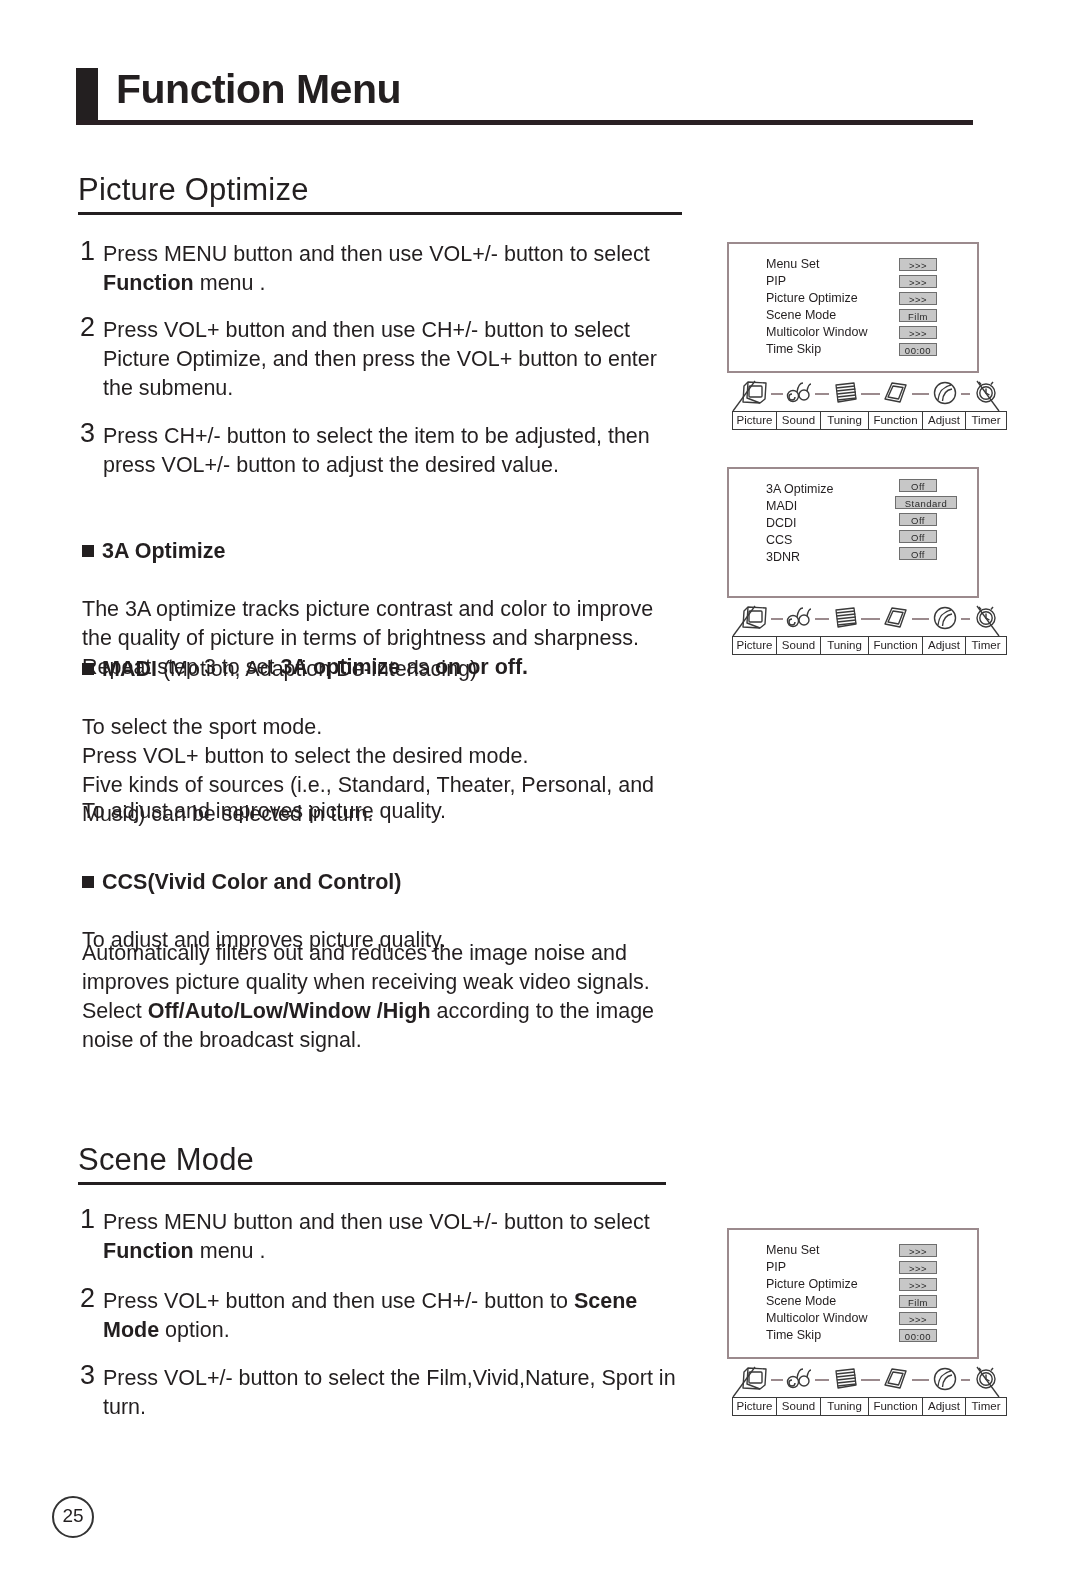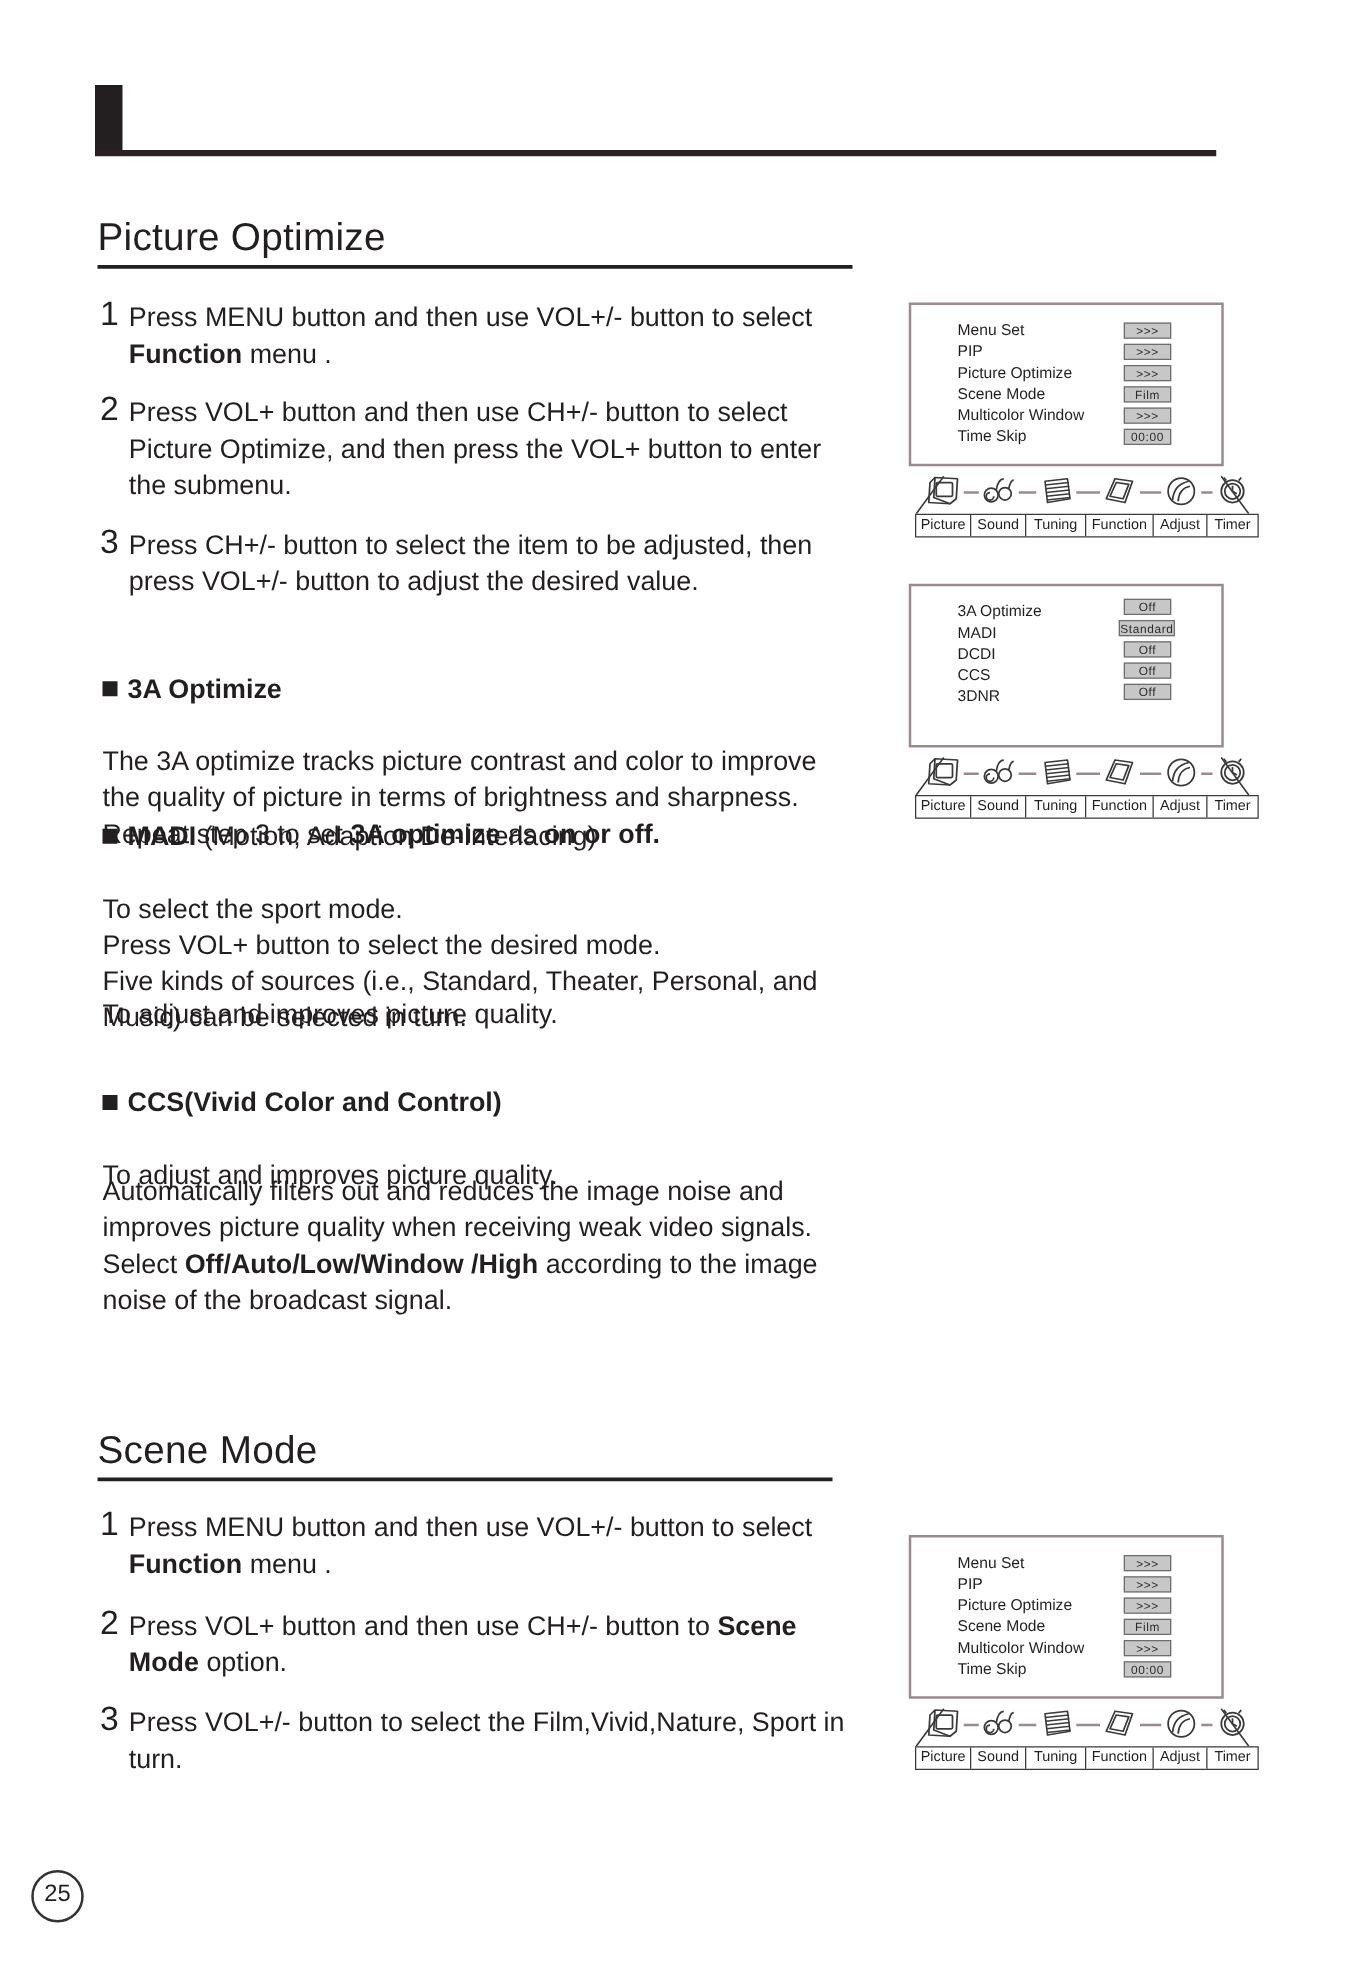--- a/index.html
+++ b/index.html
@@ -167,38 +167,39 @@
     text-align: center;
     border-right: 1px solid #3a3a3a;
     box-sizing: border-box;
     font-family: Liberation Sans, sans-serif;
   }
   .osd-tab:last-child { border-right: none; }
 
   
   .page-num {
     position: absolute;
-    left: 25px;
+    left: 52px;
     top: 1496px;
     width: 38px;
     height: 38px;
     border: 2px solid #333;
     border-radius: 50%;
     font-size: 19px;
     line-height: 35px;
     text-align: center;
     color: #231f20;
     font-family: "Liberation Sans", sans-serif;
   }
 </style>
 </head>
 <body>
 
 <div class="page-header">
   <div class="header-tab"></div>
+  <div class="header-title">Function Menu</div>
   <div class="header-rule"></div>
 </div>
 
 <div class="section-heading" style="left:78px; top:172px;">Picture Optimize</div>
 <div class="section-rule" style="left:78px; top:212px; width:604px;"></div>
 
 <div class="step" style="left:80px; top:236px; width:600px;">
   <div class="step-num">1</div>
   <div class="step-body">Press MENU button and then use VOL+/- button to select <b>Function</b> menu .</div>
 </div>
@@ -351,21 +352,21 @@
       </div>
     </div>
 </div>
 
 <div class="osd" id="osd1" style="left:727px; top:467px; width:252px; height:190px;">
   <div class="osd-screen" style="width:252px; height:131px;">
     <div class="osd-rows">
         <div class="osd-label" style="left: 37px; top: 13px;">3A Optimize</div>
         <div class="osd-val" style="width: 38px; height: 13px; left: 170px; top: 10px;">Off</div>
         <div class="osd-label" style="left: 37px; top: 30px;">MADI</div>
-        <div class="osd-val" style="width: 45px; height: 13px; left: 166px; top: 27px;">Standard</div>
+        <div class="osd-val" style="width: 62px; height: 13px; left: 166px; top: 27px;">Standard</div>
         <div class="osd-label" style="left: 37px; top: 47px;">DCDI</div>
         <div class="osd-val" style="width: 38px; height: 13px; left: 170px; top: 44px;">Off</div>
         <div class="osd-label" style="left: 37px; top: 64px;">CCS</div>
         <div class="osd-val" style="width: 38px; height: 13px; left: 170px; top: 61px;">Off</div>
         <div class="osd-label" style="left: 37px; top: 81px;">3DNR</div>
         <div class="osd-val" style="width: 38px; height: 13px; left: 170px; top: 78px;">Off</div>
       </div>
   </div>
   <div class="osd-bar" style="left:0px; top:133px; width:278px; height:56px;">
       <div style="position: absolute; left: 0px; top: 0px; width: 278px; height: 34px;">

